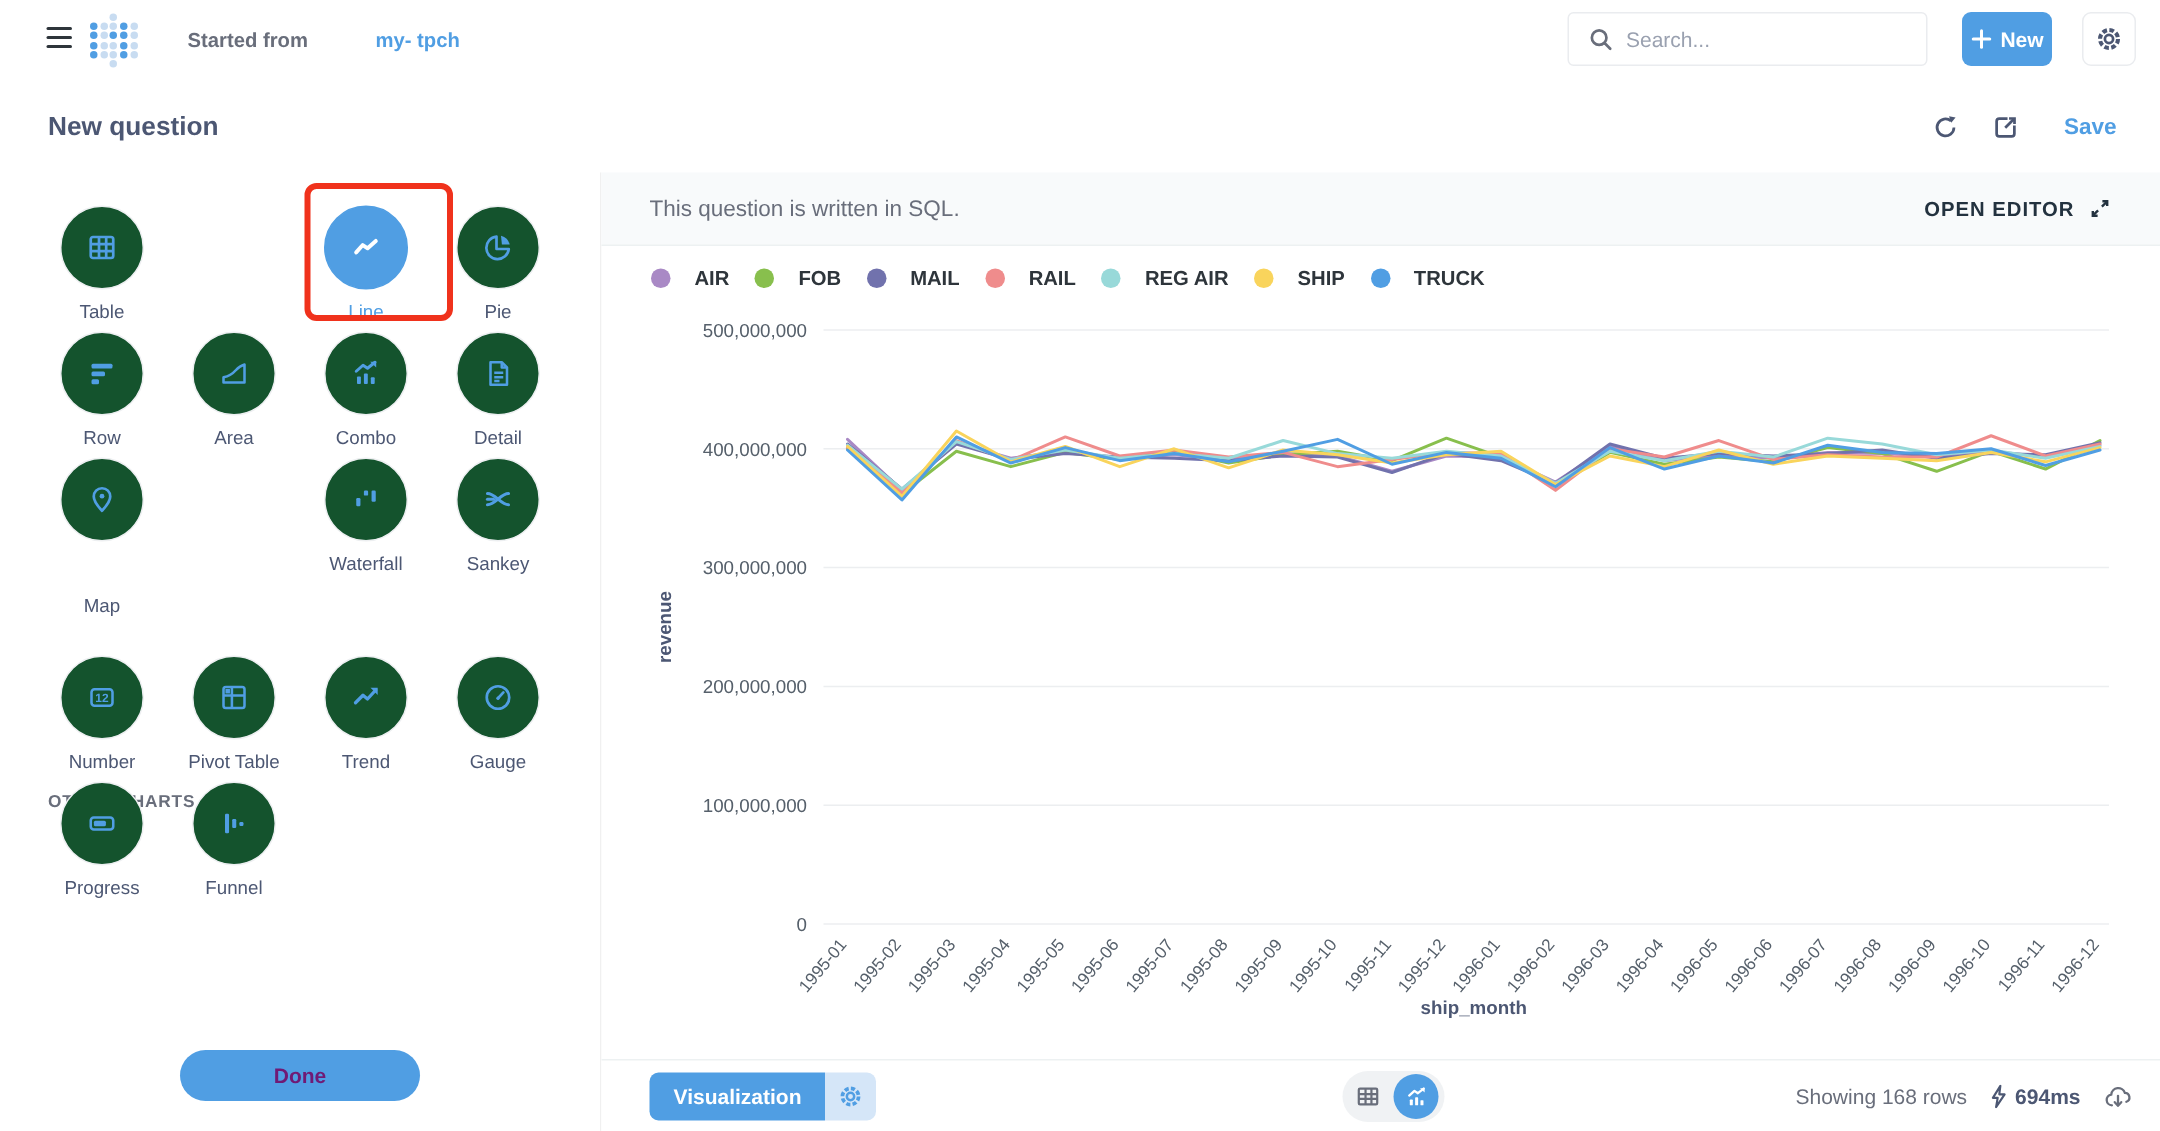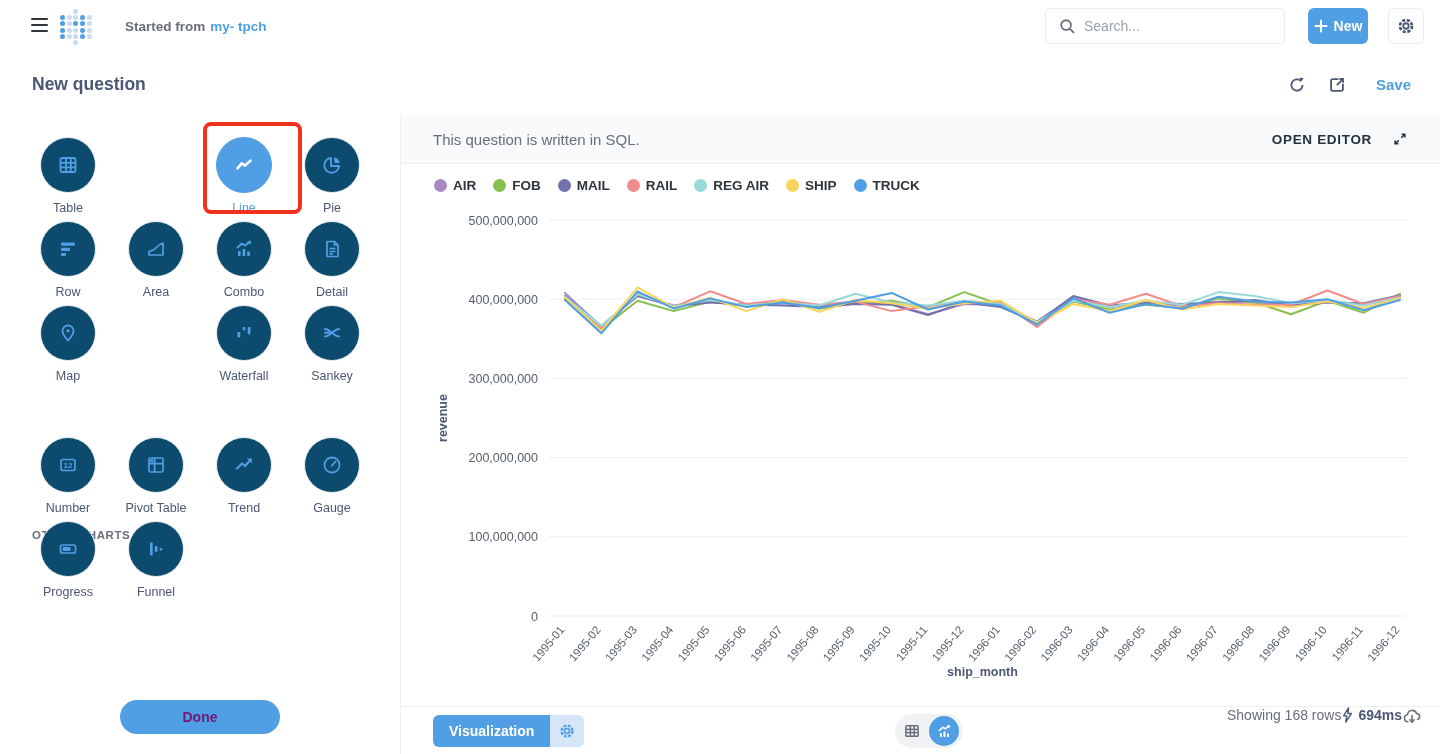--- a/index.html
+++ b/index.html
@@ -10,70 +10,70 @@
   .topbar { position:absolute; top:0; left:0; width:1440px; height:52px; background:#fff; }
   .hamburger { position:absolute; left:31px; top:18px; width:17px; height:14px; display:flex; flex-direction:column; justify-content:space-between; cursor:pointer; }
   .hamburger span { display:block; height:2px; background:#2E353B; border-radius:1px; }
   .mb-logo { position:absolute; left:59px; top:8px; width:34px; height:38px; display:grid; grid-template-columns:repeat(5,1fr); grid-template-rows:repeat(6,1fr); place-items:center; }
   .mb-logo i { width:5px; height:5px; border-radius:50%; }
   .mb-logo i.d { background:#509EE3; }
   .mb-logo i.l { background:#C8DCF1; }
   .mb-logo i.n { background:transparent; }
   .breadcrumb { position:absolute; left:125px; top:0; height:52px; display:flex; align-items:center; gap:5px; font-size:13.5px; }
   .breadcrumb .prefix { color:#696E7B; font-weight:600; }
-  .breadcrumb .link { color:#509EE3; font-weight:700; cursor:pointer; }
+  .breadcrumb .link { color:#509EE3; font-weight:700; cursor:pointer;margin-left:40px; }
   .searchbox { position:absolute; left:1045px; top:8px; width:240px; height:36px; border:1px solid #EAECEF; border-radius:4px; display:flex; align-items:center; padding:0 12px; gap:8px; background:#fff; }
   .searchbox svg { flex:0 0 auto; color:#696E7B; }
   .searchbox input { border:none; outline:none; font-size:14px; color:#4C5773; width:100%; font-family:"Liberation Sans",sans-serif; }
   .searchbox input::placeholder { color:#9AA1B0; }
   .new-btn { position:absolute; left:1308px; top:8px; width:60px; height:36px; background:#509EE3; color:#fff; border:none; border-radius:6px; font-size:14px; font-weight:700; display:flex; align-items:center; justify-content:center; gap:6px; cursor:pointer; font-family:"Liberation Sans",sans-serif; }
   .gear-btn { position:absolute; left:1388px; top:8px; width:36px; height:36px; background:#fff; border:1px solid #EAECEF; border-radius:6px; display:flex; align-items:center; justify-content:center; color:#4C5773; cursor:pointer; }
 
   
   .titlebar { position:absolute; top:52px; left:0; width:1440px; height:63px; background:#fff; }
   .page-title { position:absolute; left:32px; top:22px; font-size:17.5px; font-weight:700; color:#4C5773; }
   .icon-btn { background:none; border:none; color:#4C5773; cursor:pointer; padding:0; }
   .refresh-btn { position:absolute; left:1287px; top:23px; }
   .share-btn { position:absolute; left:1327px; top:23px; }
   .save-btn { position:absolute; left:1376px; top:24px; background:none; border:none; color:#509EE3; font-size:15px; font-weight:700; cursor:pointer; font-family:"Liberation Sans",sans-serif; }
 
   
   .sidebar { position:absolute; left:0; top:115px; width:401px; height:639px; background:#fff; border-right:1px solid #F0F0F0; }
   .chart-type { position:absolute; width:88px; display:flex; flex-direction:column; align-items:center; cursor:pointer; }
-  .ct-circle { width:56px; height:56px; border-radius:50%; background:#0c4a6e; border:1px solid #EDEFF1; display:flex; align-items:center; justify-content:center; color:#509EE3; }
+  .ct-circle { width:56px; height:56px; border-radius:50%; background:#14532d; border:1px solid #EDEFF1; display:flex; align-items:center; justify-content:center; color:#509EE3; }
   .chart-type.selected .ct-circle { background:#509EE3; border-color:#509EE3; color:#fff; }
   .ct-label { margin-top:8px; font-size:12.5px; color:#4C5773; }
   .chart-type.selected .ct-label { color:#509EE3; }
   .other-charts-label { position:absolute; left:32px; top:414px; font-size:11.5px; font-weight:700; letter-spacing:.05em; color:#696E7B; }
   .done-btn { position:absolute; left:120px; top:585px; width:160px; height:34px; background:#509EE3; color:#701a75; border:none; border-radius:17px; font-size:14px; font-weight:700; cursor:pointer; font-family:"Liberation Sans",sans-serif; }
   .annotation-box { position:absolute; left:203px; top:122px; width:99px; height:92px; border:4px solid #F0321C; border-radius:8px; pointer-events:none; z-index:5; }
 
   
   .panel { position:absolute; left:401px; top:115px; width:1039px; height:639px; background:#fff; }
   .sql-banner { position:absolute; left:0; top:0; width:1039px; height:49px; background:#F8FAFB; border-bottom:1px solid #EDF1F2; display:flex; align-items:center; padding:0 32px; }
   .sql-banner .sql-text { font-size:15px; color:#696E7B; }
-  .open-editor { margin-left:auto; display:flex; align-items:center; gap:20px; background:none; border:none; cursor:pointer; color:#23323F; font-size:13.5px; font-weight:700; letter-spacing:.05em; font-family:"Liberation Sans",sans-serif; }
+  .open-editor { margin-left:auto; display:flex; align-items:center; gap:9px; background:none; border:none; cursor:pointer; color:#23323F; font-size:13.5px; font-weight:700; letter-spacing:.05em; font-family:"Liberation Sans",sans-serif; }
   .legend { position:absolute; left:33px; top:63px; display:flex; align-items:center; gap:17px; }
-  .legend-item { display:flex; align-items:center; gap:6px; cursor:pointer;text-align:right; }
+  .legend-item { display:flex; align-items:center; gap:16px; cursor:pointer;text-align:right; }
   .legend-dot { width:13px; height:13px; border-radius:50%; }
   .legend-label { font-size:13.5px; font-weight:700; color:#2E353B; }
   #chart-svg { position:absolute; left:0; top:89px; }
   .ytick { font-size:12.5px; fill:#56606B; font-family:"Liberation Sans",sans-serif; }
   .xtick { font-size:11.5px; fill:#56606B; font-family:"Liberation Sans",sans-serif; }
   .axis-label { font-size:12.5px; font-weight:700; fill:#4C5773; font-family:"Liberation Sans",sans-serif; }
 
   
   .panel-footer { position:absolute; left:0; bottom:0; width:1039px; height:48px; border-top:1px solid #EDF1F2; background:#fff; }
   .viz-group { position:absolute; left:32px; top:8px; height:32px; display:flex; }
   .viz-btn { height:32px; padding:0 16px; background:#509EE3; color:#fff; border:none; border-radius:6px 0 0 6px; font-size:14px; font-weight:700; cursor:pointer; font-family:"Liberation Sans",sans-serif; }
   .viz-gear { width:34px; height:32px; background:#D5E6F8; border:none; border-radius:0 6px 6px 0; display:flex; align-items:center; justify-content:center; color:#509EE3; cursor:pointer; }
   .view-toggle { position:absolute; left:494px; top:7px; width:68px; height:34px; background:#F0F2F4; border-radius:17px; display:flex; align-items:center; }
   .vt-table { width:34px; height:34px; display:flex; align-items:center; justify-content:center; color:#696E7B; cursor:pointer; background:none; border:none; }
   .vt-chart { width:30px; height:30px; margin-right:2px; border-radius:50%; background:#509EE3; display:flex; align-items:center; justify-content:center; color:#fff; cursor:pointer; border:none; }
-  .footer-right { position:absolute; right:18px; top:0; height:48px; display:flex; align-items:flex-start; }
+  .footer-right { position:absolute; right:18px; top:0; height:48px; display:flex; align-items:center; gap:15px; }
   .rows-text { font-size:14px; color:#696E7B; }
   .duration { display:flex; align-items:center; gap:4px; font-size:14px; font-weight:700; color:#4C5773; }
   .download-btn { background:none; border:none; color:#696E7B; cursor:pointer; display:flex; align-items:center; }
 </style>
 </head>
 <body>
 
 <div class="app">
 
   <header class="topbar">
@@ -225,21 +225,21 @@
           <svg width="22" height="22" viewBox="0 0 22 22">
             <path d="M6 3.5 H13.5 L17 7 V18.5 H6 Z" fill="none" stroke="currentColor" stroke-width="1.7" stroke-linejoin="round"></path>
             <path d="M13.5 3.5 V7 H17" fill="none" stroke="currentColor" stroke-width="1.7" stroke-linejoin="round"></path>
             <line x1="8.5" y1="10.5" x2="14.5" y2="10.5" stroke="currentColor" stroke-width="1.6"></line>
             <line x1="8.5" y1="13.5" x2="14.5" y2="13.5" stroke="currentColor" stroke-width="1.6"></line>
             <line x1="8.5" y1="16" x2="12" y2="16" stroke="currentColor" stroke-width="1.6"></line>
           </svg>
         </div>
         <div class="ct-label">Detail</div>
       </div>
-      <div class="chart-type" style="left: 24px; top: 190px;">
+      <div class="chart-type" style="left: 24px; top: 190px; gap: 28px;">
         <div class="ct-circle">
           <svg width="22" height="22" viewBox="0 0 22 22">
             <path d="M11 3.5 C7.8 3.5 5.5 5.9 5.5 9 C5.5 12.6 11 18.5 11 18.5 C11 18.5 16.5 12.6 16.5 9 C16.5 5.9 14.2 3.5 11 3.5 Z" fill="none" stroke="currentColor" stroke-width="1.8" stroke-linejoin="round"></path>
             <circle cx="11" cy="8.8" r="1.6" fill="currentColor"></circle>
           </svg>
         </div>
         <div class="ct-label">Map</div>
       </div>
       <div class="chart-type" style="left: 200px; top: 190px;">
         <div class="ct-circle">

